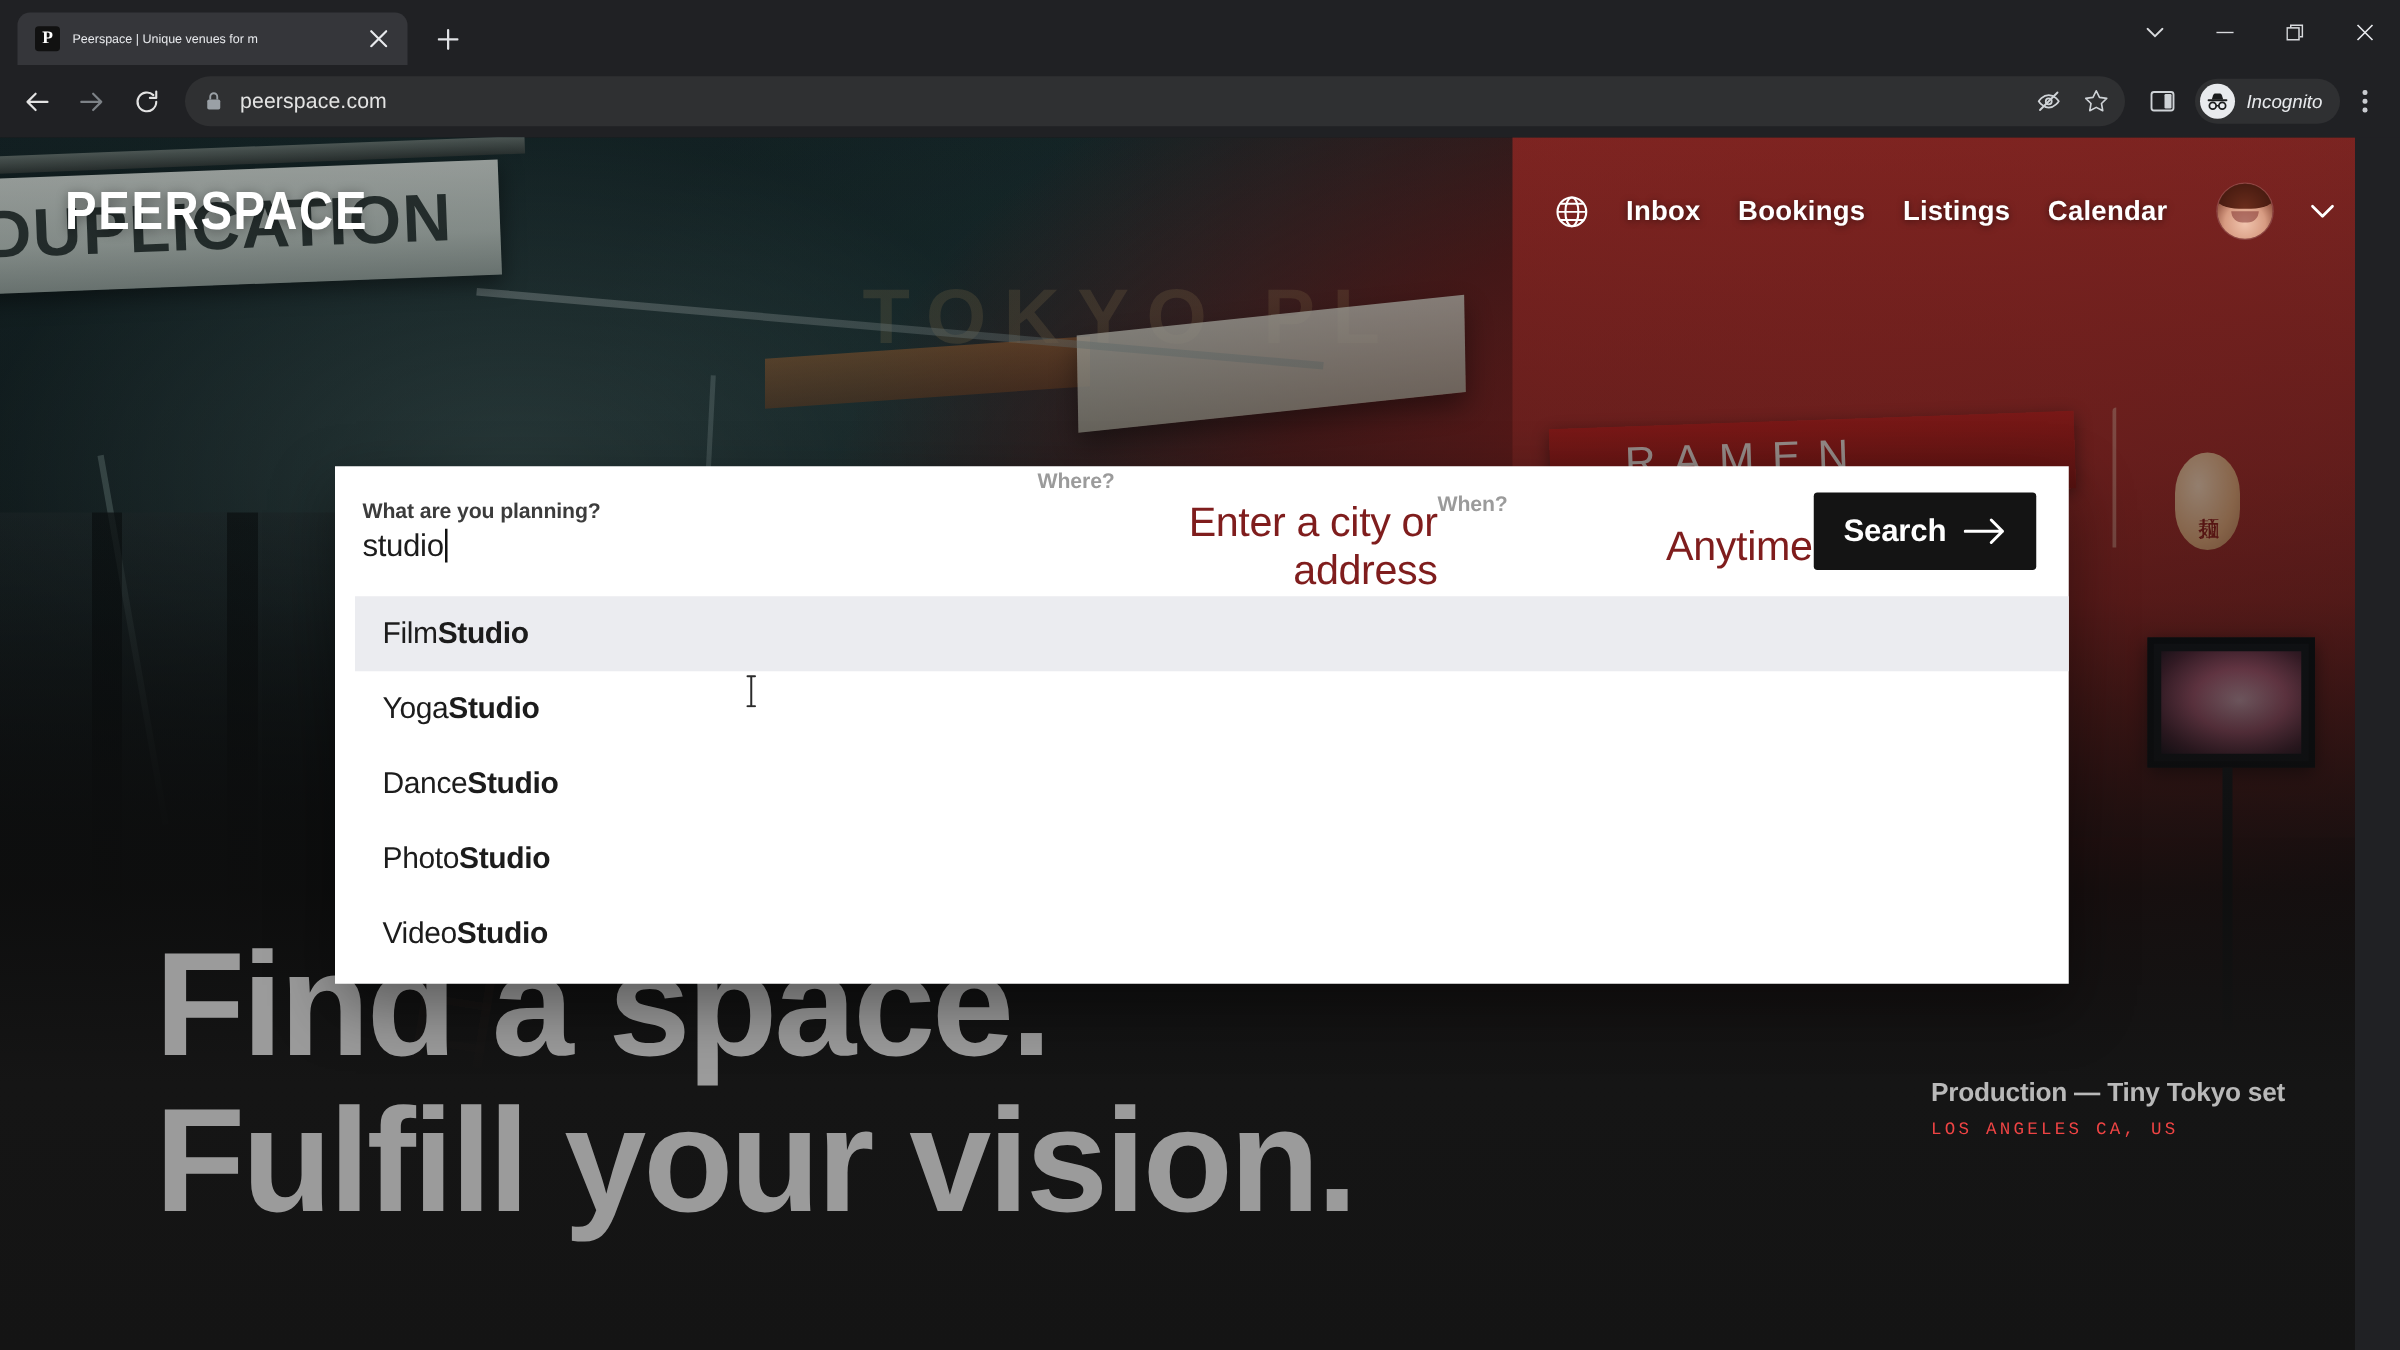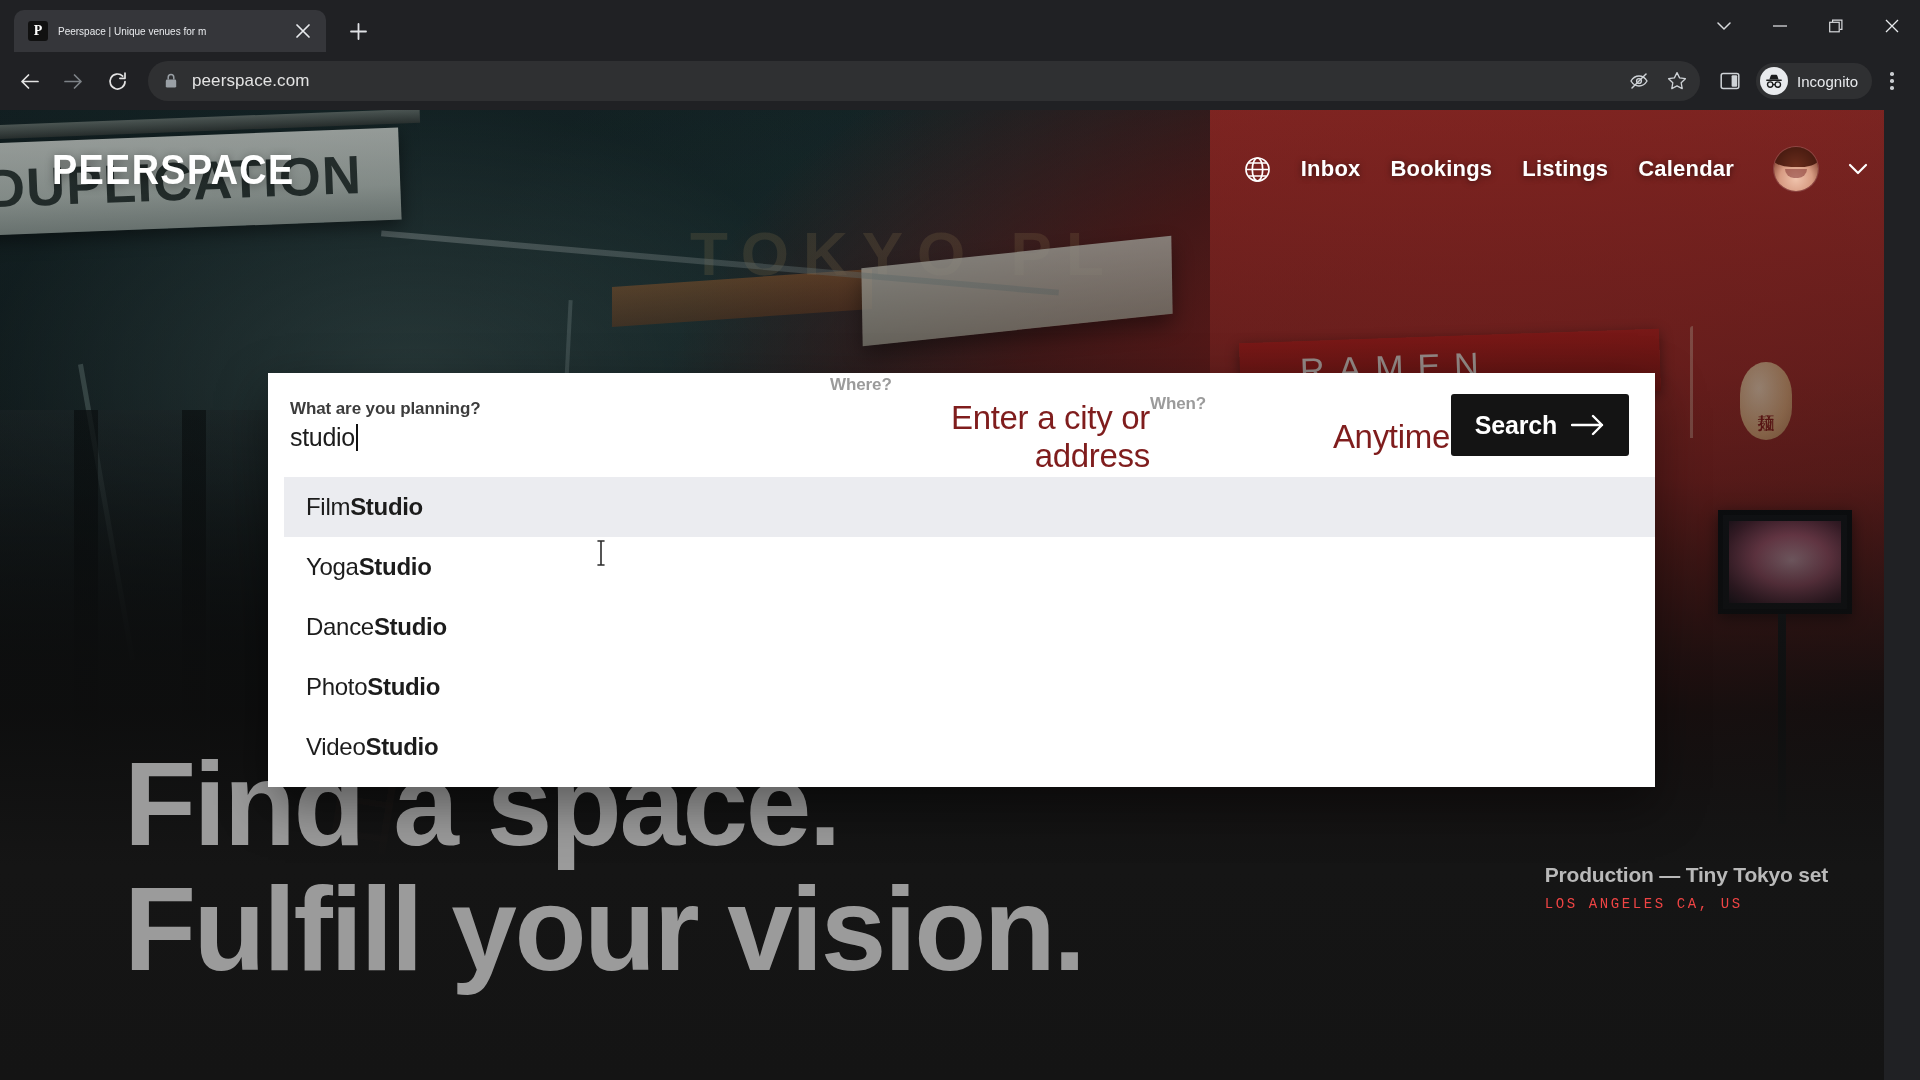--- a/index.html
+++ b/index.html
@@ -83,21 +83,21 @@
   }
   .incognito-chip {
     height: 36px; background: #2f3032; border-radius: 18px;
     display: flex; align-items: center; gap: 9px; padding: 0 14px 0 4px;
     margin-left: 4px; flex: none;
   }
   .incognito-av {
     width: 28px; height: 28px; border-radius: 50%; background: #e8eaed;
     display: flex; align-items: center; justify-content: center; flex: none;
   }
-  .incognito-label { font-size: 15px; color: #e8eaed; }
+  .incognito-label { font-size: 15px; color: #e8eaed; font-style: italic; }
   .kebab {
     width: 36px; height: 40px; flex: none;
     display: flex; flex-direction: column; align-items: center;
     justify-content: center; gap: 3.5px;
   }
   .kebab i { width: 3.5px; height: 3.5px; border-radius: 50%; background: #c9ccd0; display:block; }
 
   
   .viewport {
     position: absolute; left: 0; top: 110px;

